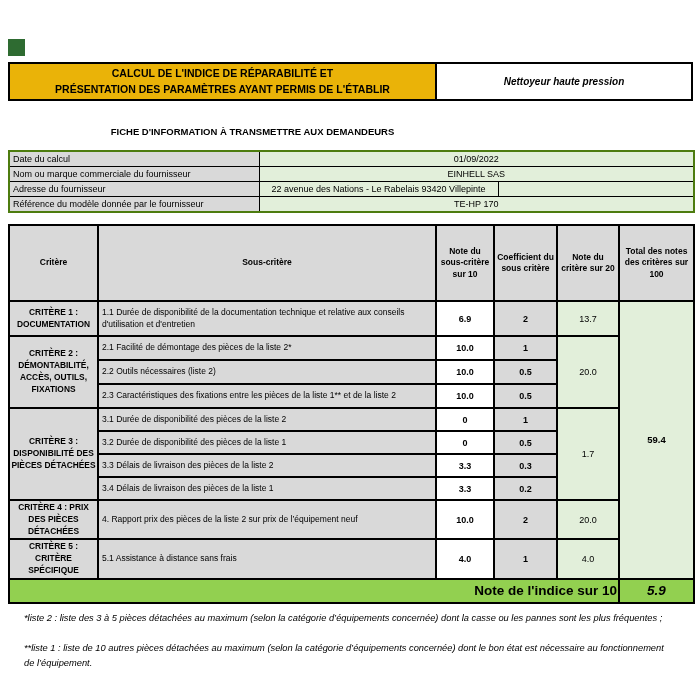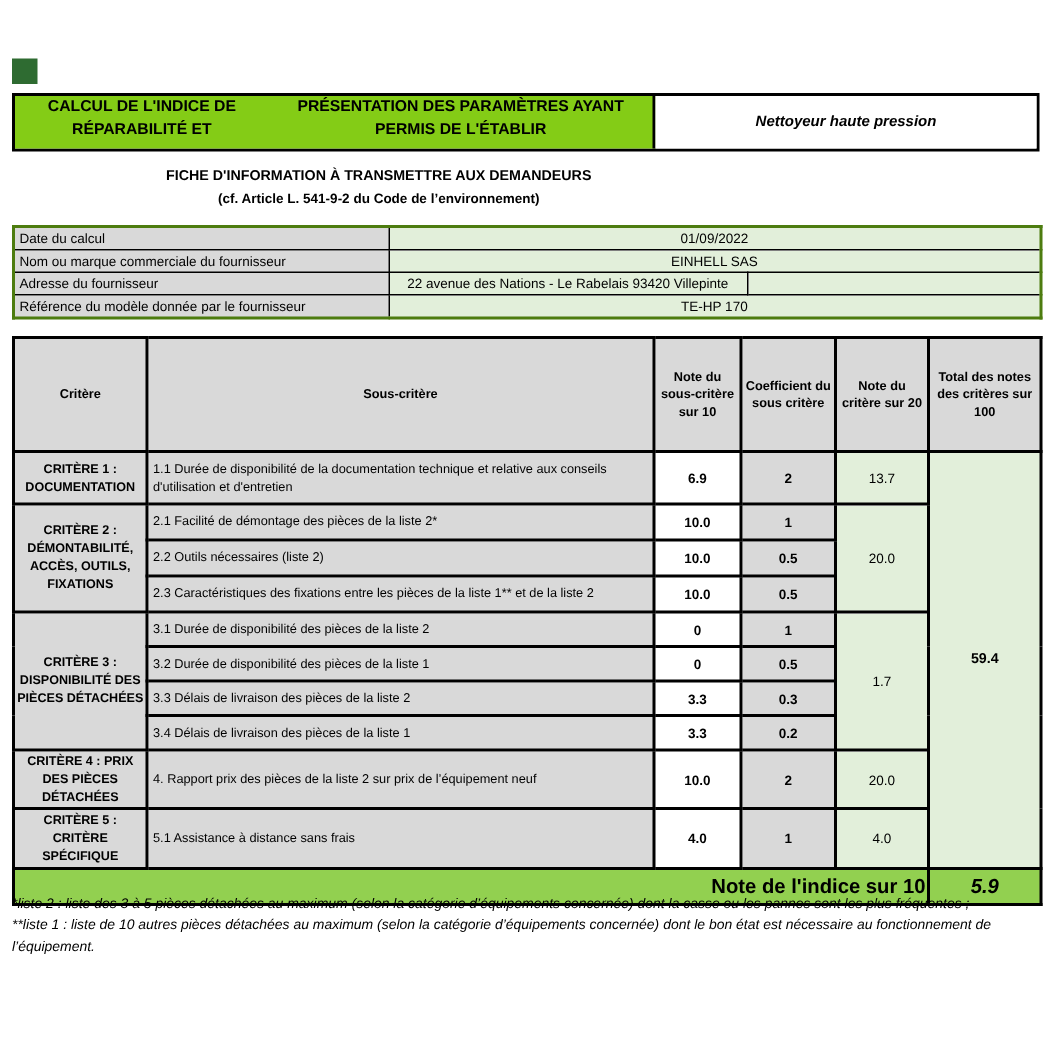--- a/index.html
+++ b/index.html
@@ -20,37 +20,37 @@
 
   
   #header-band {
     left: 8px; top: 62px; width: 685px; height: 39px;
     display: flex;
     border: 2px solid #000;
     box-sizing: border-box;
   }
   #header-title {
     width: 427px;
-    background: #84cc16;
+    background: #eab308;
     border-right: 2px solid #000;
     box-sizing: border-box;
-    display: flex; flex-direction: row; justify-content: center;
+    display: flex; flex-direction: column; justify-content: center;
     text-align: center;
     font-weight: bold; font-size: 10.5px; line-height: 1.45;
   }
   #header-product {
     flex: 1;
     background: #fff;
     display: flex; align-items: center; justify-content: center;
     font-weight: bold; font-style: italic; font-size: 10px;
   }
 
   
   #subheader {
-    left: 8px; top: 111px; width: 489px;
+    left: 8px; top: 125px; width: 489px;
     text-align: center; font-weight: bold;
   }
   #subheader .l1 { font-size: 9.5px; line-height: 1.55; }
   #subheader .l2 { font-size: 9px;   line-height: 1.4; }
 
   
   #info-table-wrap { left: 8px; top: 150px; }
   table { border-collapse: collapse; table-layout: fixed; }
   #info-table { width: 685px; border: 2px solid #4d7c0f; }
   #info-table td {
@@ -108,38 +108,37 @@
     font-weight: bold; font-size: 13.5px;
     text-align: center;
     font-style: italic;
   }
 
   
   #footnotes {
     left: 8px; top: 595px; width: 678px;
     font-size: 9.3px; font-style: italic; line-height: 1.55;
   }
-  #footnotes p { margin: 0; }
+  #footnotes p { margin: 16px; }
 </style>
 </head>
 <body>
 
 <div class="abs" id="logo-mark"></div>
 
 <div class="abs" id="header-band">
   <div id="header-title">
     <div>CALCUL DE L'INDICE DE RÉPARABILITÉ ET</div>
     <div>PRÉSENTATION DES PARAMÈTRES AYANT PERMIS DE L'ÉTABLIR</div>
   </div>
   <div id="header-product">Nettoyeur haute pression</div>
 </div>
 
 <div class="abs" id="subheader">
   <div class="l1">FICHE D'INFORMATION À TRANSMETTRE AUX DEMANDEURS</div>
-  <div class="l2">(cf. Article L. 541-9-2 du Code de l’environnement)</div>
 </div>
 
 <div class="abs" id="info-table-wrap">
   <table id="info-table">
     <colgroup>
         <col style="width:250px">
         <col style="width:239px">
         <col style="width:196px">
       </colgroup>
     <tbody>

